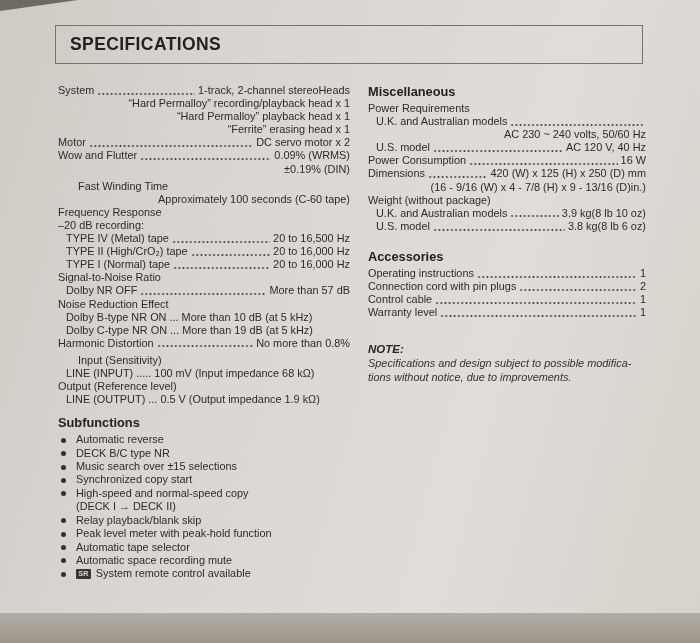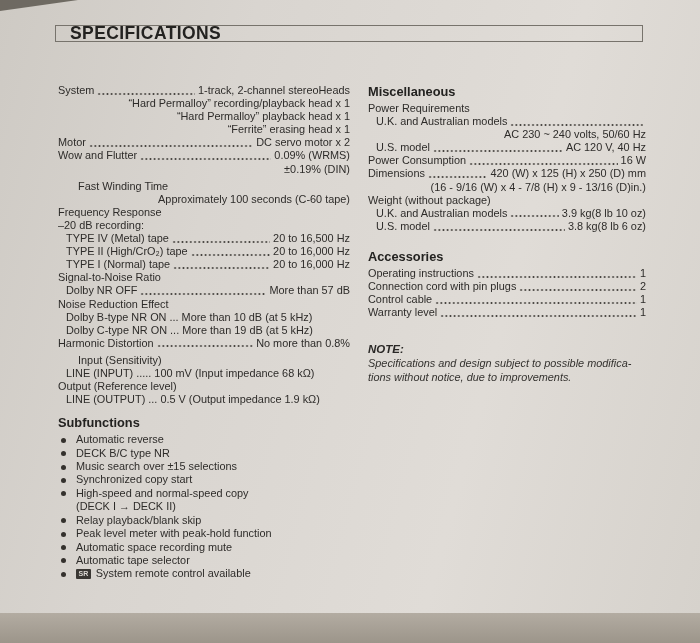--- a/index.html
+++ b/index.html
@@ -16,21 +16,21 @@
   }
   .desk{
     position:absolute;left:0;right:0;bottom:0;height:30px;
     background:linear-gradient(to bottom,#b3aca2,#9c958a);
   }
   .corner-shadow{
     position:absolute;top:0;left:0;width:0;height:0;
     border-top:11px solid #5d5850;border-right:78px solid transparent;opacity:.85;
   }
   .title-box{
-    position:absolute;left:55px;top:25px;width:588px;height:17px;
+    position:absolute;left:55px;top:25px;width:588px;height:39px;
     border:1.5px solid #77736c;display:flex;align-items:center;
     padding-left:14px;box-sizing:border-box;
   }
   .title-text{
     font-size:17.5px;font-weight:bold;letter-spacing:.4px;color:#232220;
   }
   .col{position:absolute;top:84px;}
   .col.left{left:58px;width:292px;}
   .col.right{left:368px;width:278px;}
 
@@ -160,25 +160,25 @@
         <div class="bullet-item">
           <span class="bullet"></span>
           <span class="bullet-text">Relay playback/blank skip</span>
         </div>
         <div class="bullet-item">
           <span class="bullet"></span>
           <span class="bullet-text">Peak level meter with peak-hold function</span>
         </div>
         <div class="bullet-item">
           <span class="bullet"></span>
+          <span class="bullet-text">Automatic tape selector</span>
+        </div>
+        <div class="bullet-item">
+          <span class="bullet"></span>
           <span class="bullet-text">Automatic space recording mute</span>
-        </div>
-        <div class="bullet-item">
-          <span class="bullet"></span>
-          <span class="bullet-text">Automatic tape selector</span>
         </div>
         <div class="bullet-item">
           <span class="bullet"></span>
           <span class="bullet-text"><span class="sr-badge">SR</span>System remote control available</span>
         </div>
       </div>
   </div>
 
   <div class="col right">
     <div class="col-heading">Miscellaneous</div>

